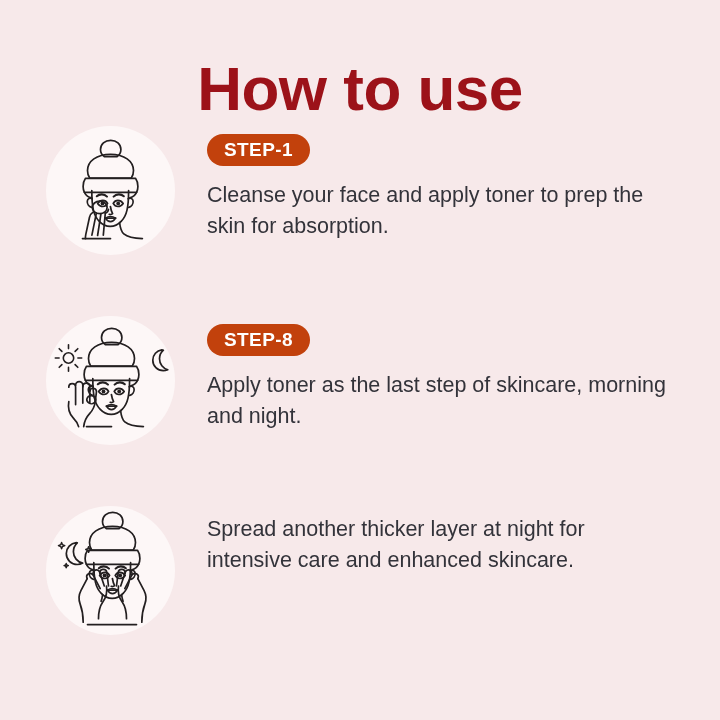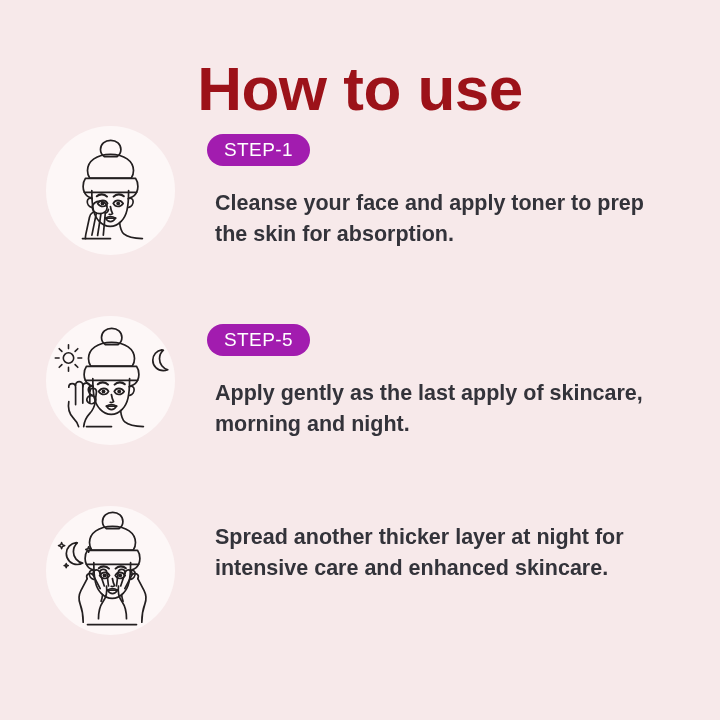--- a/index.html
+++ b/index.html
@@ -73,36 +73,36 @@
 
   
   .step-text {
     position: absolute;
     left: 207px;
     top: 22px;
     width: 470px;
   }
   .step-badge {
     display: inline-block;
-    background: #a21caf;
+    background: #c2410c;
     color: #ffffff;
     font-size: 19px;
-    font-weight: 400;
+    font-weight: 700;
     letter-spacing: 0.4px;
     line-height: 1;
     padding: 6px 17px 7px 17px;
     border-radius: 999px;
     margin: 0 0 14px 0;
   }
   .step-desc {
     font-size: 21.5px;
     line-height: 31px;
     color: #33333a;
-    font-weight: 700;
-    margin: 8px;
+    font-weight: 400;
+    margin: 0;
     max-width: 468px;
   }
 </style>
 </head>
 <body>
 
 <div class="page">
 
   <h1 class="page-title">How to use</h1>
 
@@ -215,22 +215,22 @@
               <path d="M22.8 85.6c-1.1 6.1 0.4 12.2 4.6 16.6 2.4 2.5 4.3 4.6 5.2 8.4"></path>
               <path d="M49.3 85.5c-0.6 4.6-2.6 8.9-5.7 12.2-3.1 3.3-5.1 6.5-5.9 12.9"></path>
 
               <path d="M42.1 80.7c2.1-1.4 4.9-1.2 6.5 0.6 1.4 1.6 1.3 3.9-0.2 5.3-1.8 1.7-4.7 1.5-6.5-0.4-1.3-1.4-1.4-3.6 0.2-5.5z"></path>
             </g>
           </svg>
         </div>
       </div>
 
       <div class="step-text">
-        <div class="step-badge">STEP-5</div>
-        <p class="step-desc">Apply gently as the last apply of skincare, morning and night.</p>
+        <div class="step-badge">STEP-8</div>
+        <p class="step-desc">Apply toner as the last step of skincare, morning and night.</p>
       </div>
     </div>
 
     <div class="step-row">
 
       <div class="illus-wrap">
         <div class="illus-circle">
           <svg viewBox="0 0 129 129" xmlns="http://www.w3.org/2000/svg">
             <g fill="none" stroke="#231f20" stroke-width="1.7" stroke-linecap="round" stroke-linejoin="round">
 

